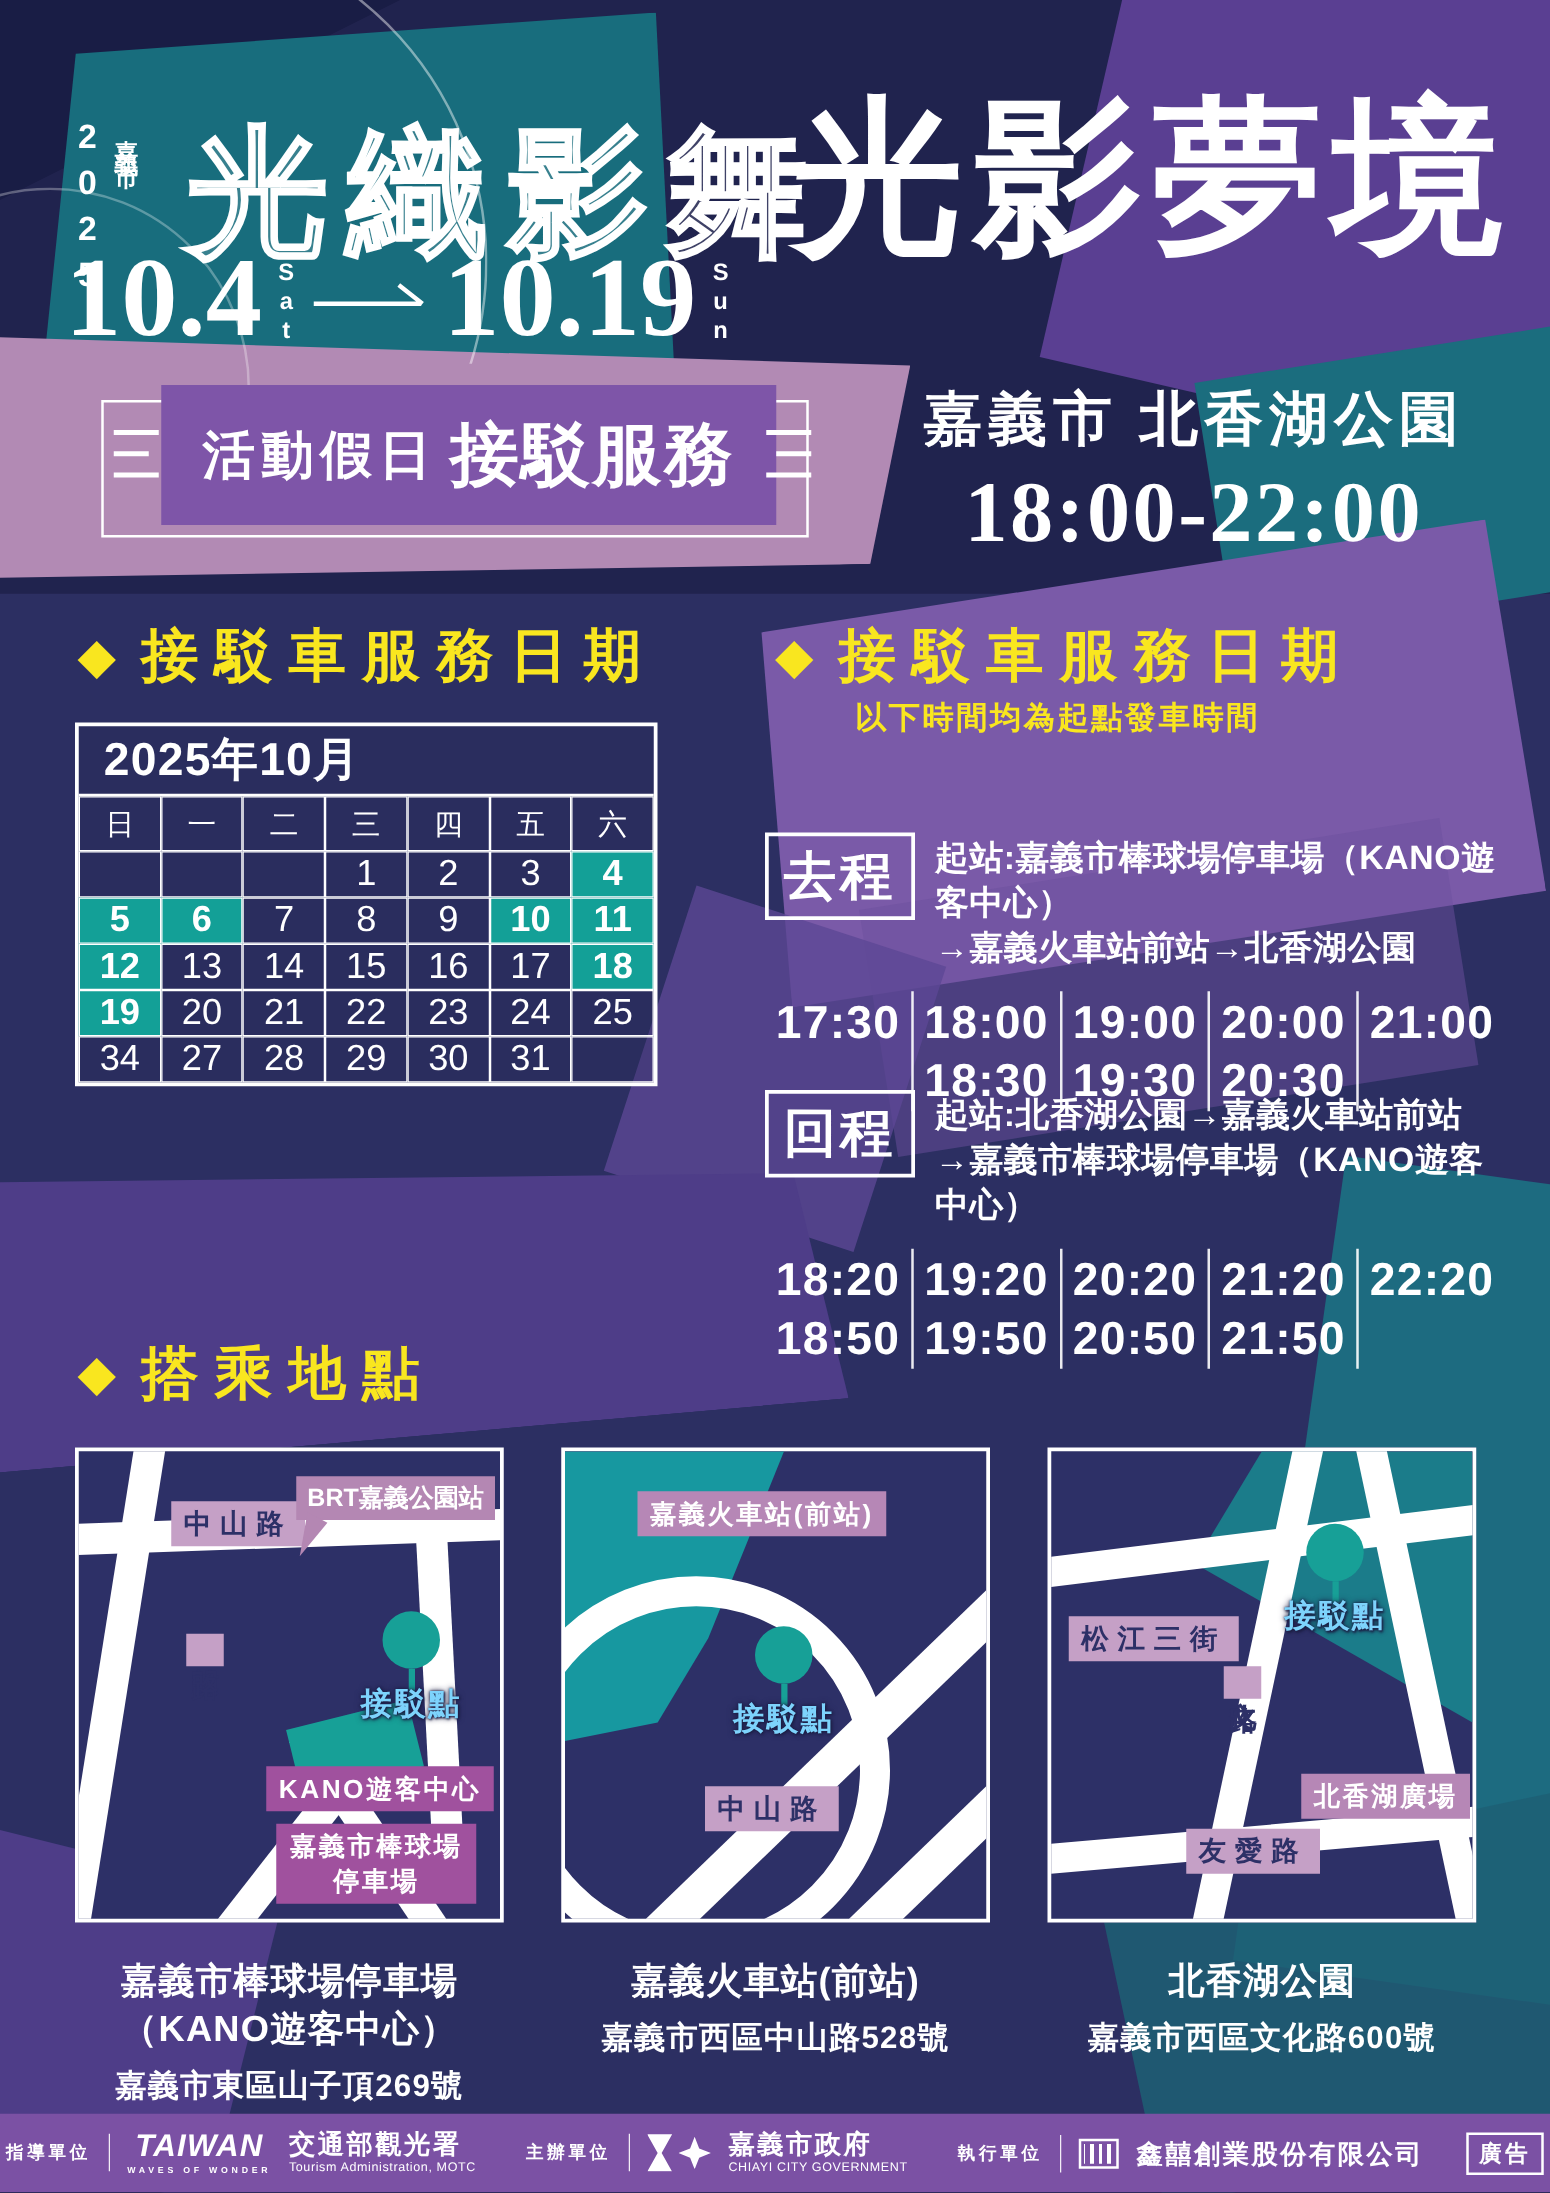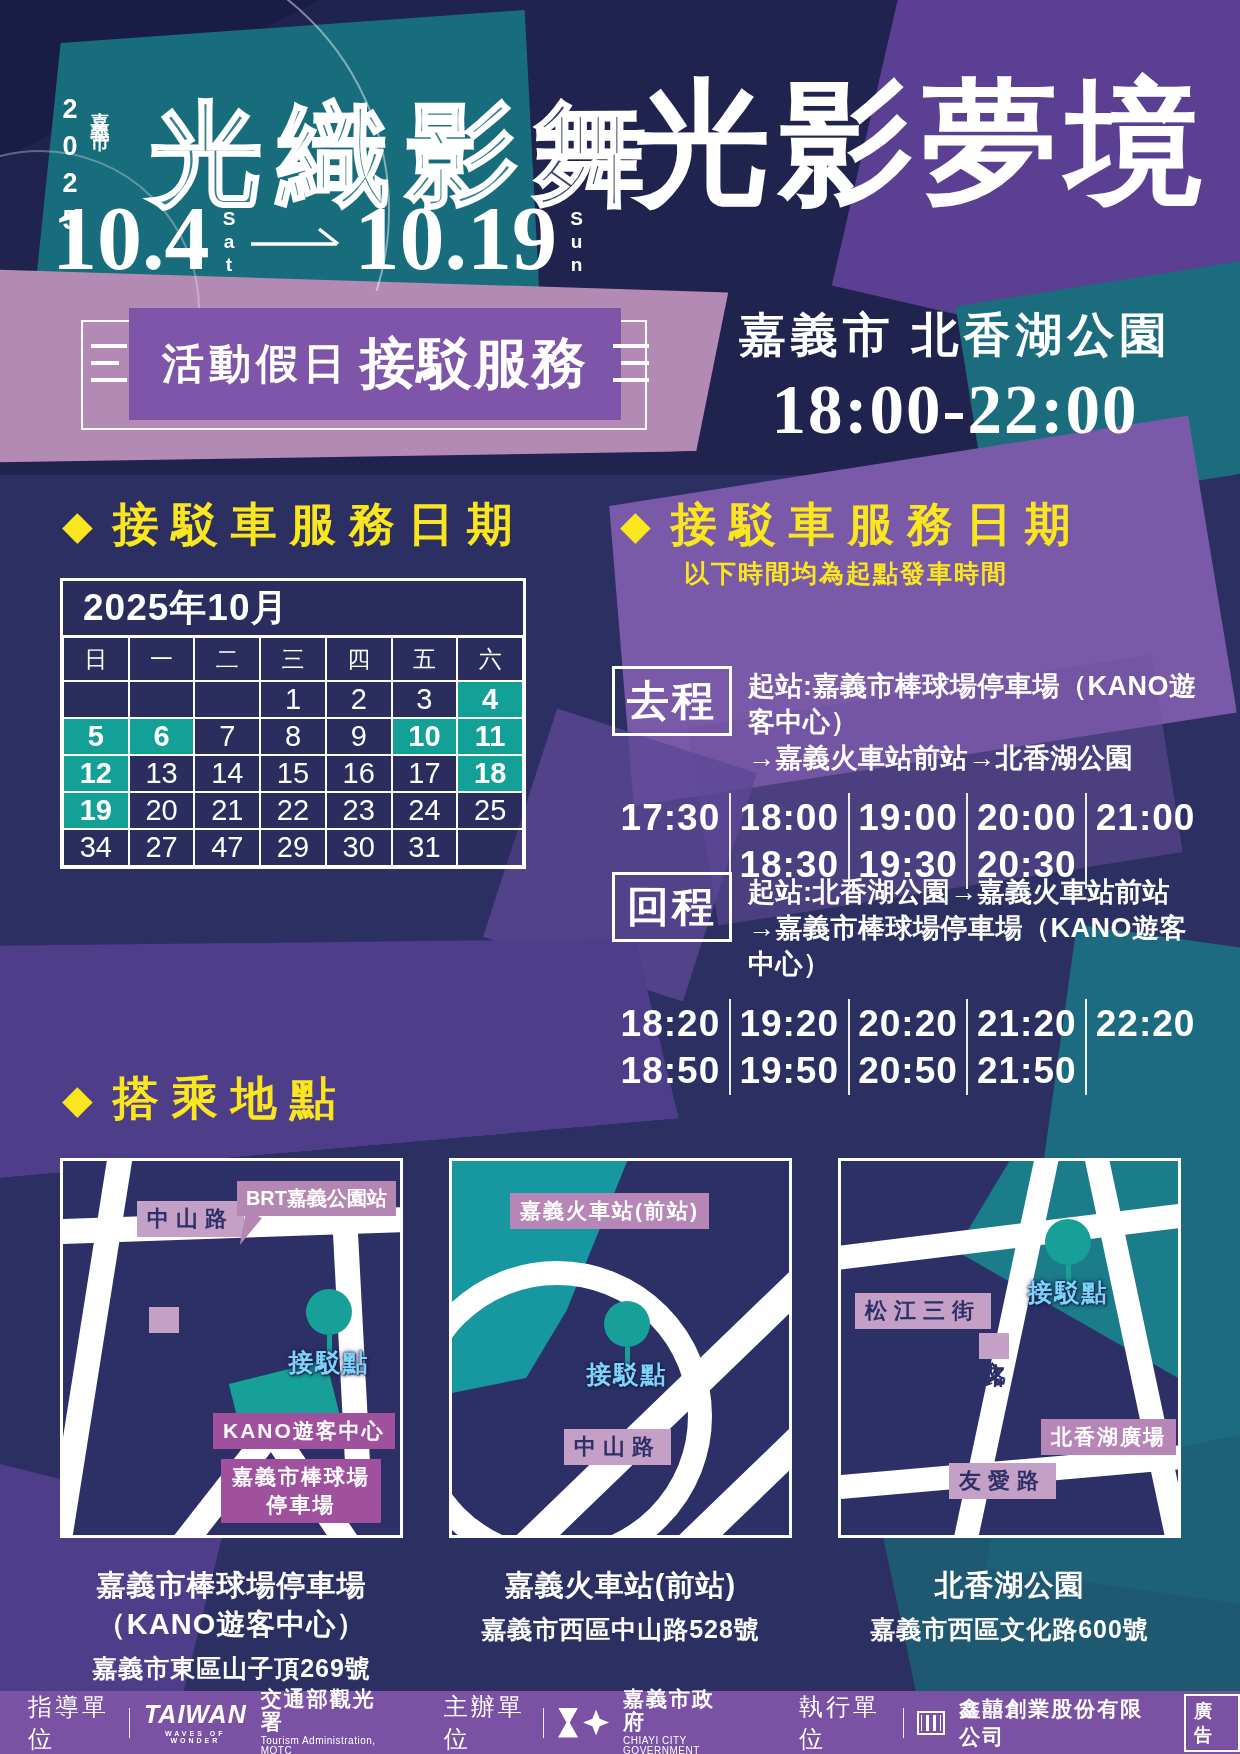--- a/index.html
+++ b/index.html
@@ -118,21 +118,21 @@
   .bldg{position:absolute;background:#17a097;z-index:2;}
   .map-caption{margin-top:28px;text-align:center;}
   .cap-title{font-size:29px;font-weight:800;line-height:1.35;letter-spacing:1px;}
   .cap-addr{font-size:25px;font-weight:700;margin-top:8px;letter-spacing:1px;}
 
   
   .footer{position:absolute;z-index:2;left:0;bottom:0;width:1240px;height:63px;background:#7b51a4;
     display:flex;align-items:center;justify-content:center;}
   .f-group{display:flex;align-items:center;gap:14px;}
   .f-gap{width:40px;}
-  .f-role{font-size:24px;font-weight:400;letter-spacing:3px;margin-left:28px;}
+  .f-role{font-size:14px;font-weight:700;letter-spacing:3px;}
   .f-sep{width:1px;height:30px;background:rgba(255,255,255,.9);}
   .tw-logo{text-align:center;line-height:1;}
   .tw-word{font-size:25px;font-weight:900;letter-spacing:1px;font-style:italic;}
   .tw-sub{font-size:7px;letter-spacing:3px;margin-top:3px;font-weight:700;}
   .f-org{line-height:1.05;}
   .f-org-main{font-size:21px;font-weight:800;letter-spacing:2px;}
   .f-org-sub{font-size:10px;letter-spacing:.5px;margin-top:3px;}
   .ccg-logo{display:flex;gap:5px;align-items:center;}
   .ccg-mark{width:20px;height:30px;background:#fff;clip-path:polygon(0 0,100% 0,58% 50%,100% 100%,0 100%,42% 50%);}
   .ccg-flower{width:26px;height:26px;background:#fff;clip-path:polygon(50% 0,64% 36%,100% 50%,64% 64%,50% 100%,36% 64%,0 50%,36% 36%);}
@@ -239,21 +239,21 @@
         <div class="cal-cell date hl" data-interactable="false">18</div>
         <div class="cal-cell date hl" data-interactable="false">19</div>
         <div class="cal-cell date" data-interactable="false">20</div>
         <div class="cal-cell date" data-interactable="false">21</div>
         <div class="cal-cell date" data-interactable="false">22</div>
         <div class="cal-cell date" data-interactable="false">23</div>
         <div class="cal-cell date" data-interactable="false">24</div>
         <div class="cal-cell date" data-interactable="false">25</div>
         <div class="cal-cell date" data-interactable="false">34</div>
         <div class="cal-cell date" data-interactable="false">27</div>
-        <div class="cal-cell date" data-interactable="false">47</div>
+        <div class="cal-cell date" data-interactable="false">28</div>
         <div class="cal-cell date" data-interactable="false">29</div>
         <div class="cal-cell date" data-interactable="false">30</div>
         <div class="cal-cell date" data-interactable="false">31</div>
         <div class="cal-cell date" data-interactable="false"></div>
       </div>
   </div>
 
   <div class="z sec-heading times-heading" data-interactable="false">
     <span class="diamond" data-interactable="false">◆</span>
     <span class="sec-heading-text" data-interactable="false">接駁車服務日期</span>

